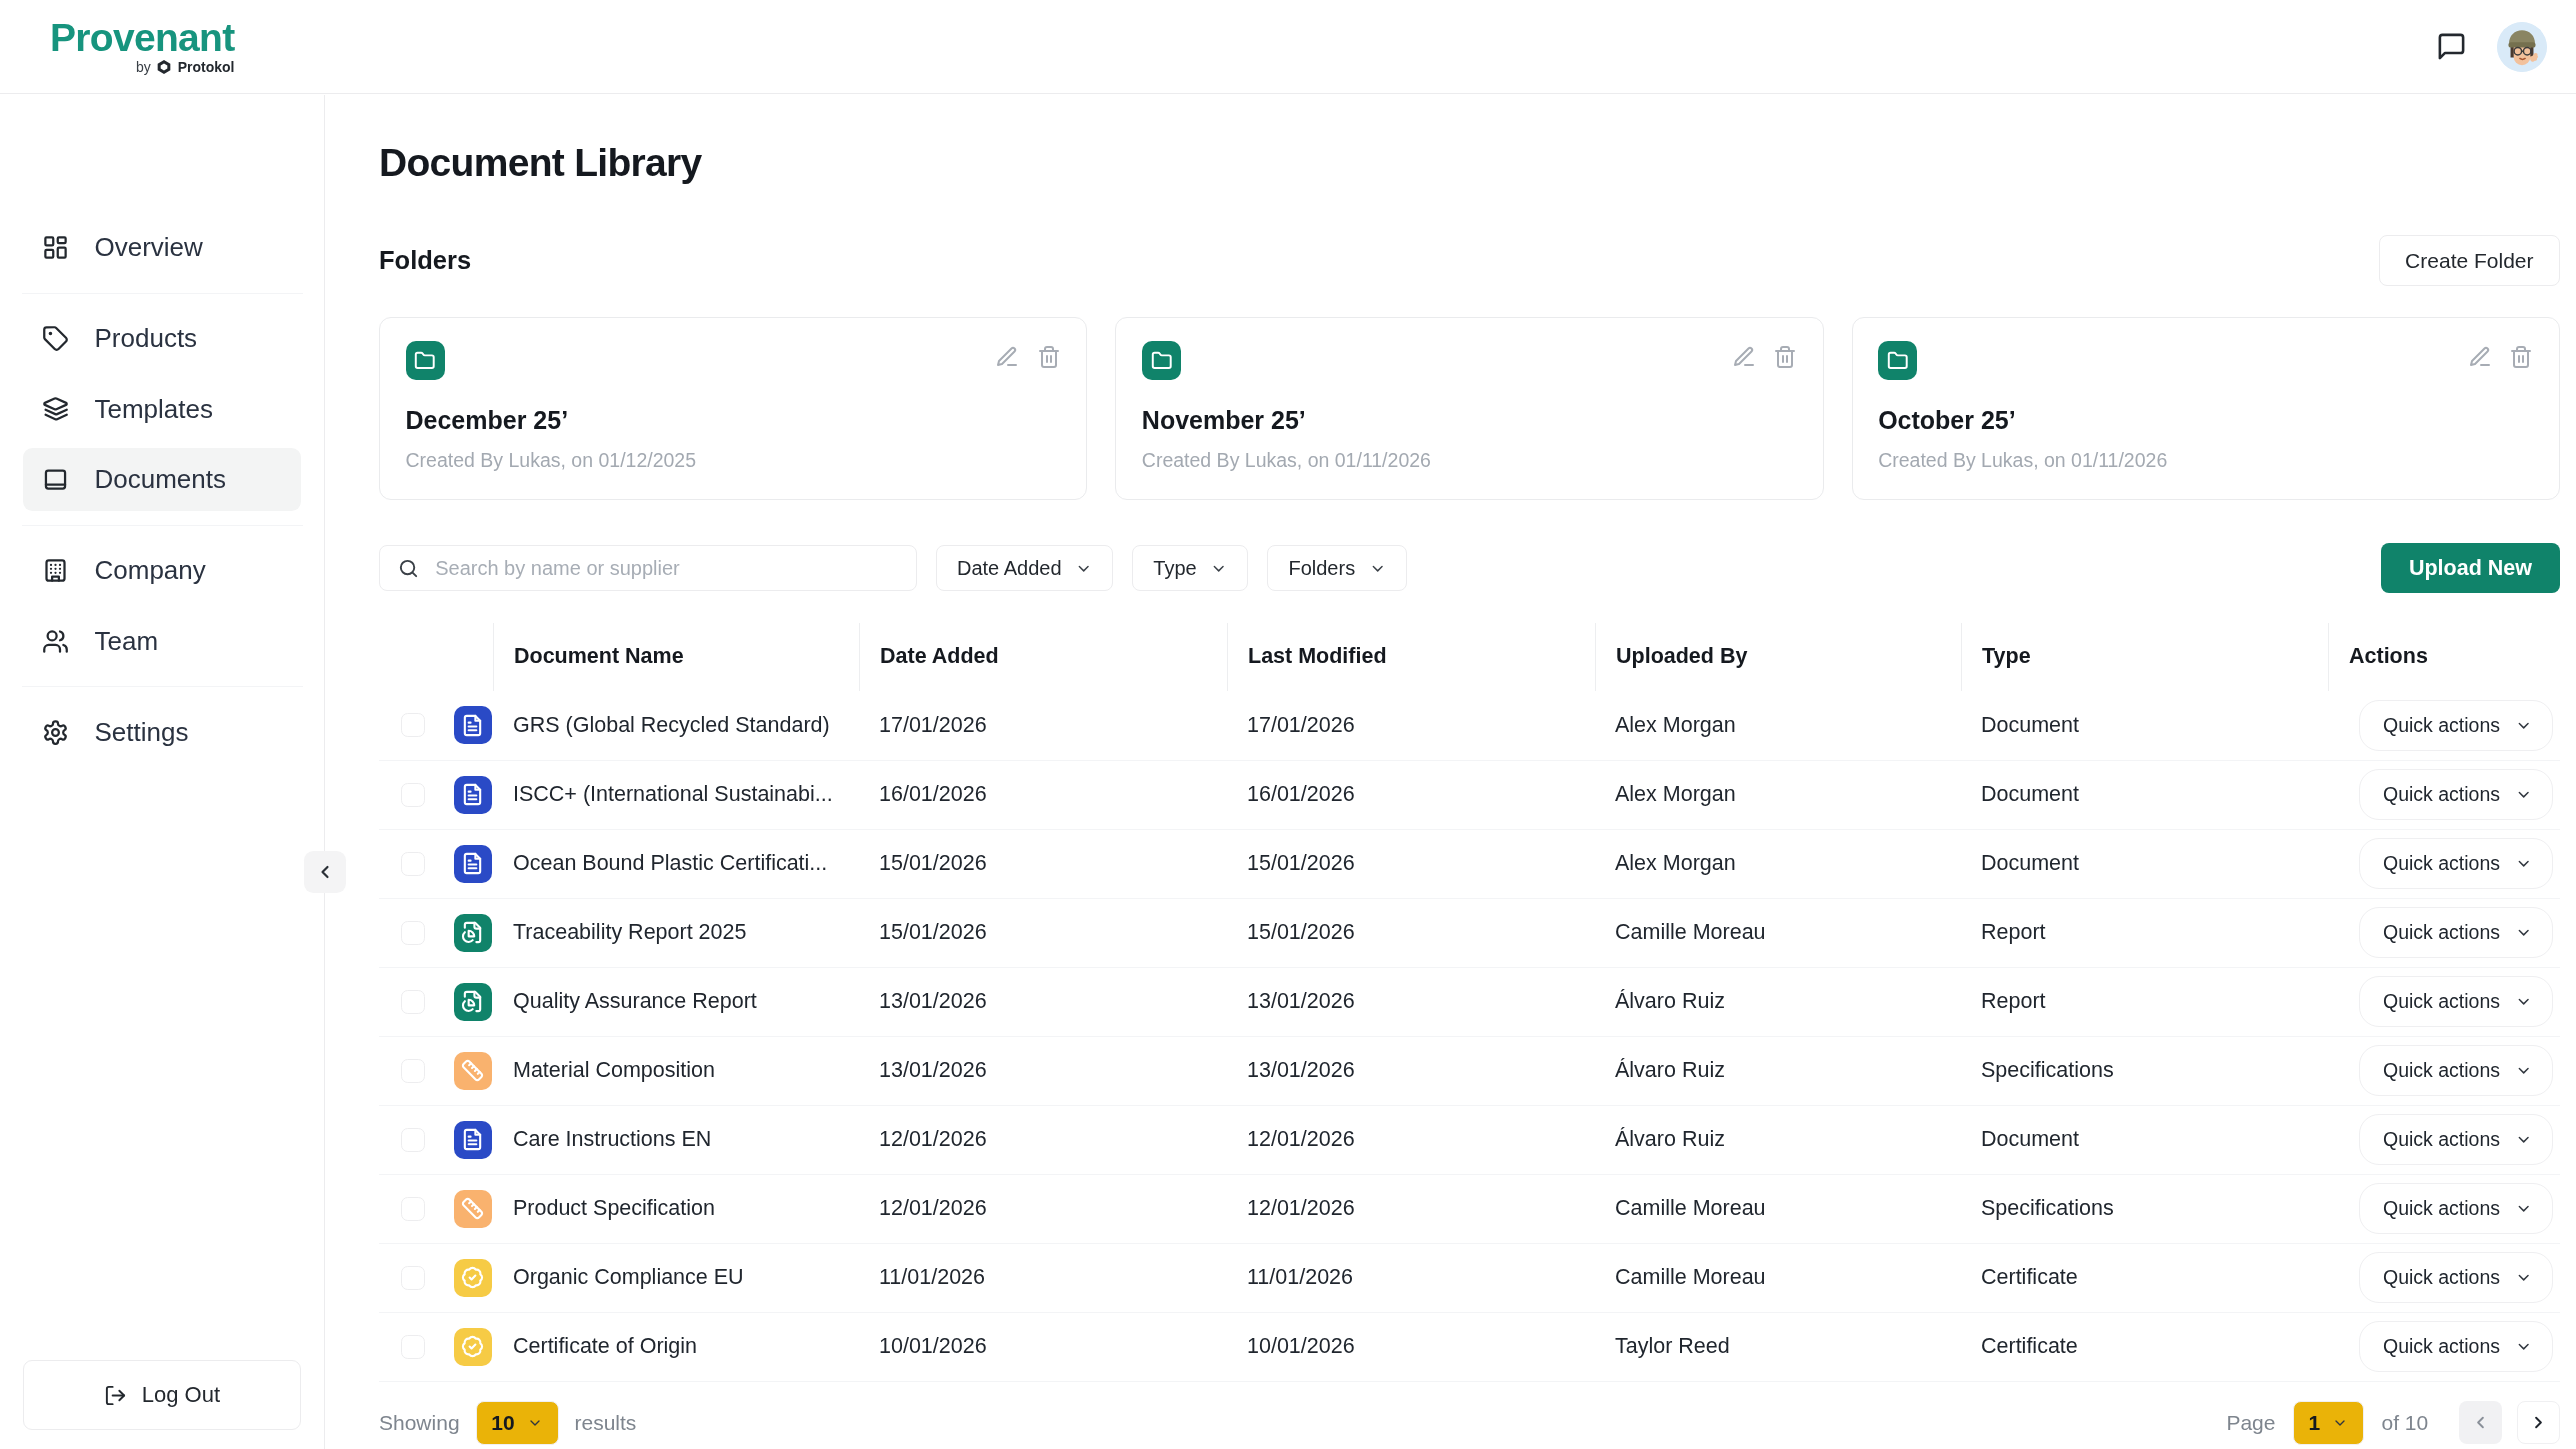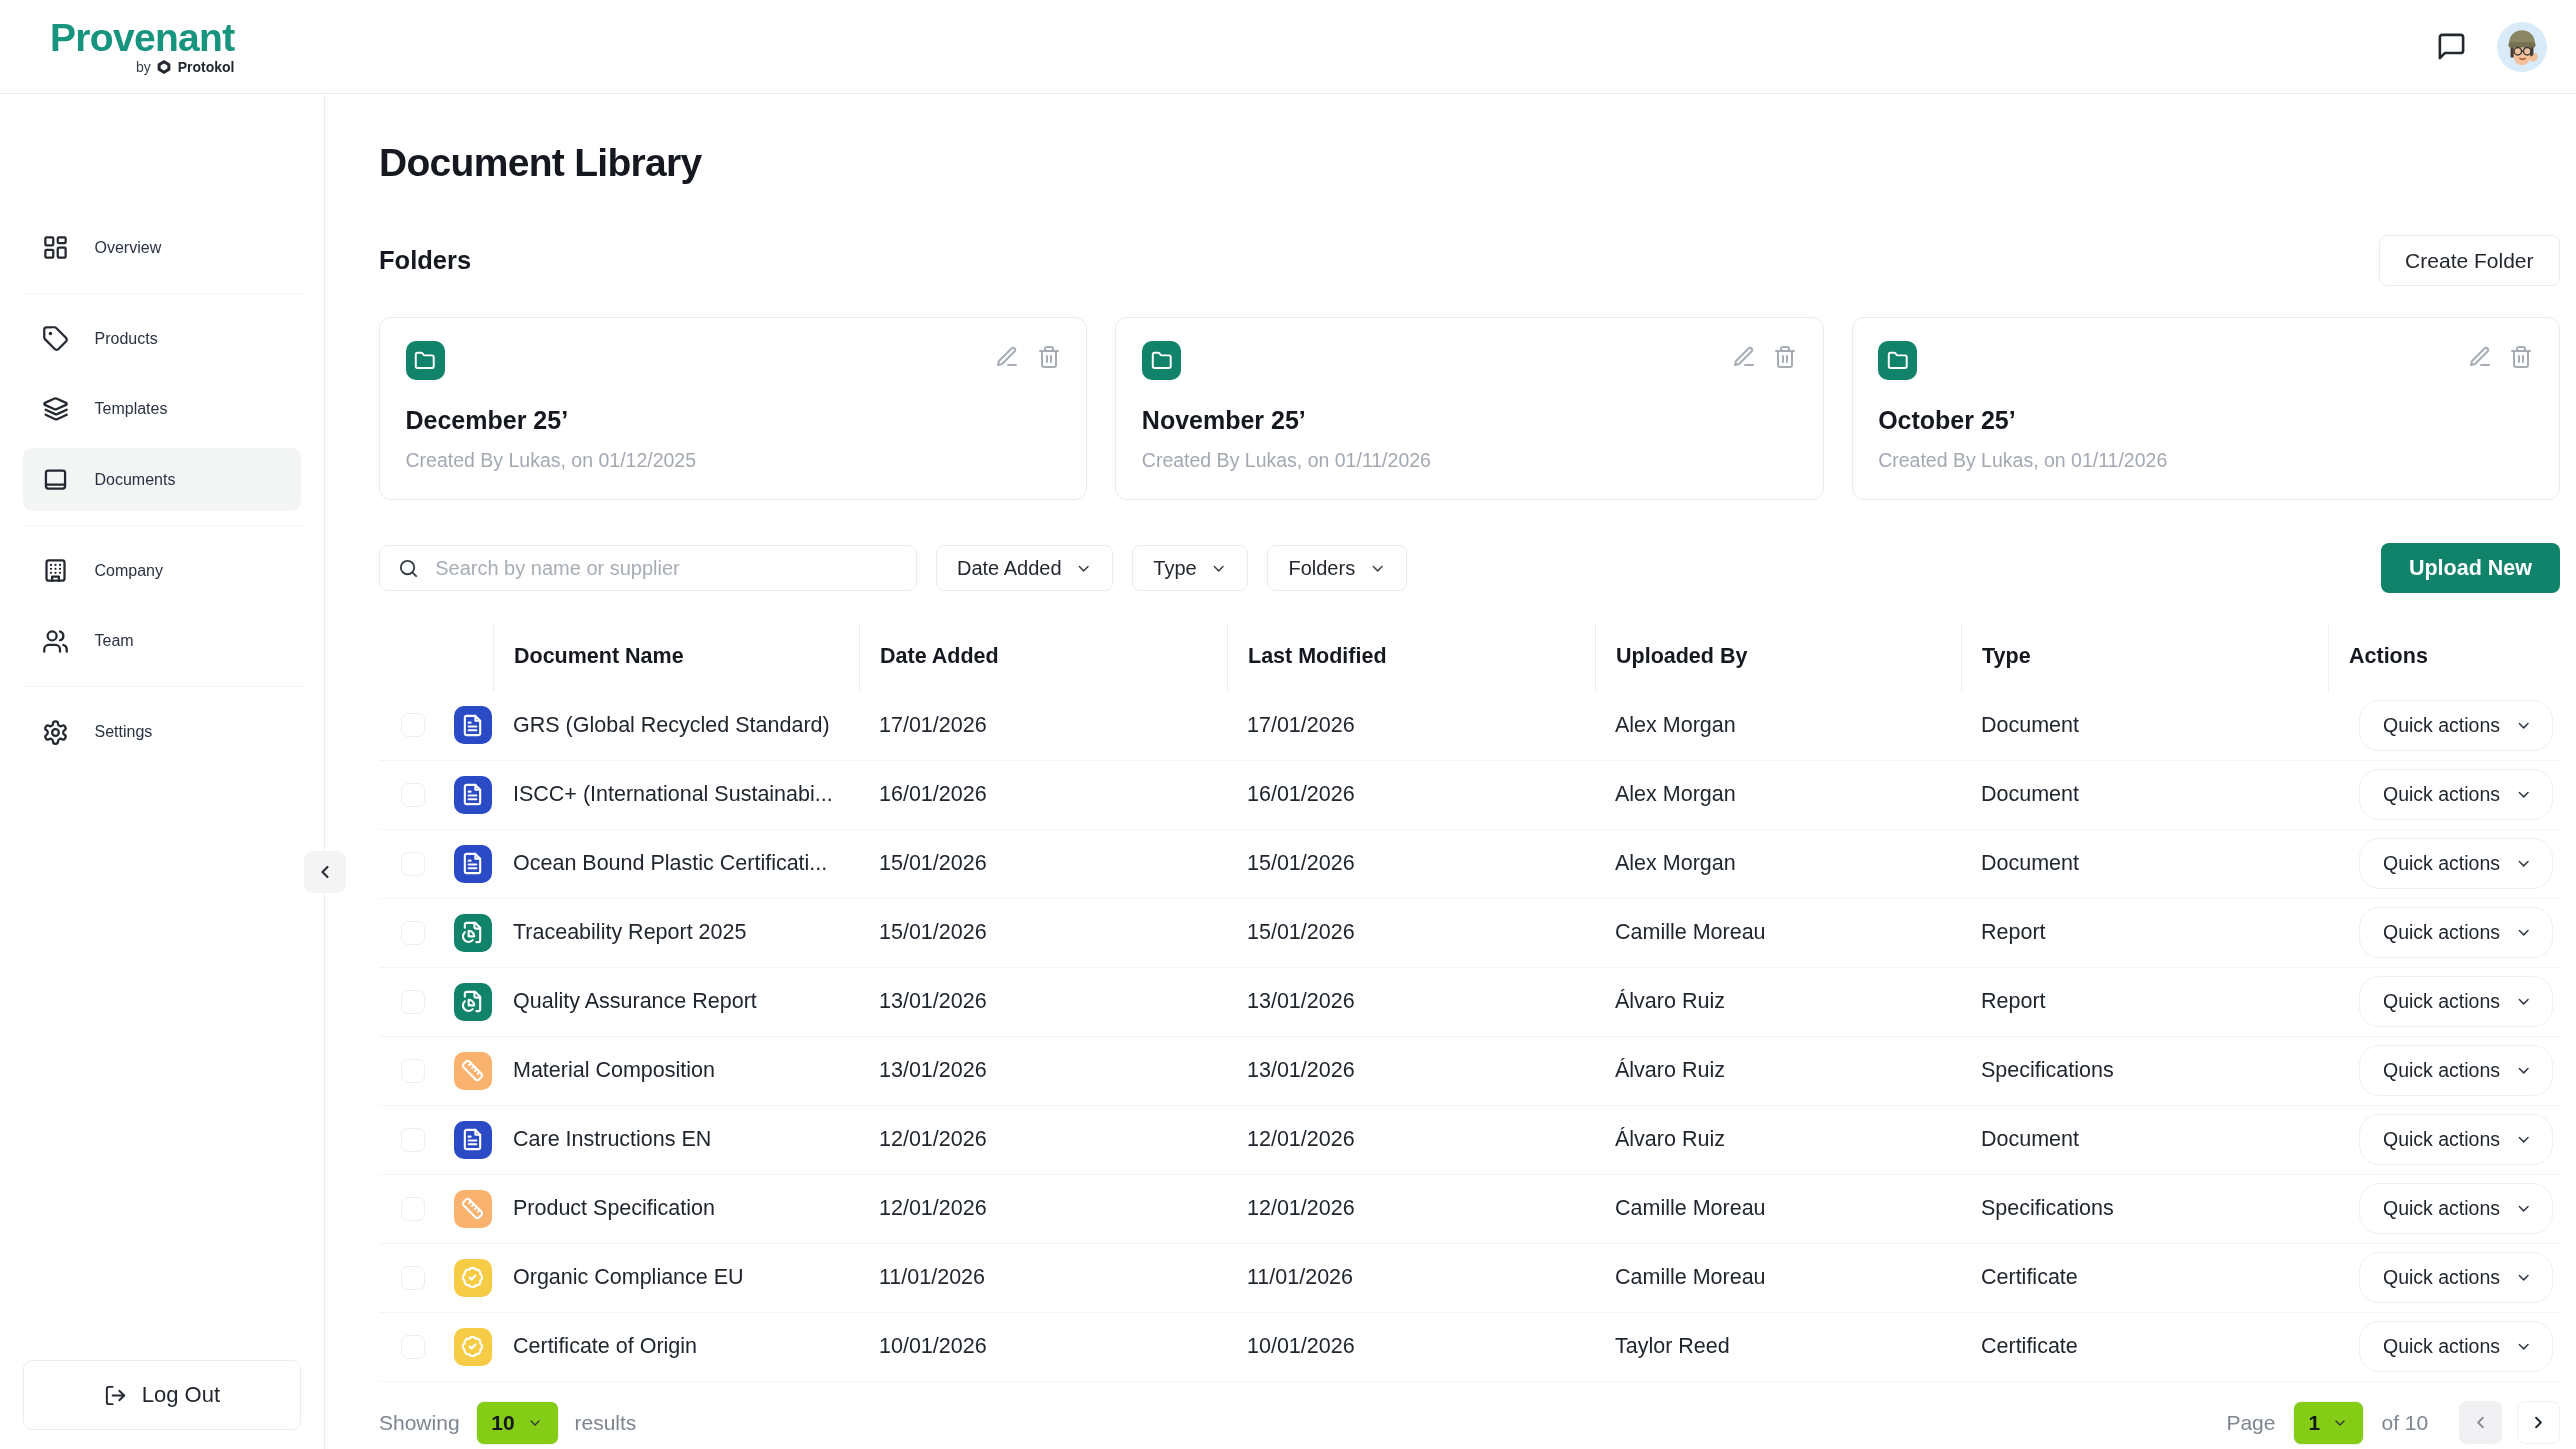--- a/index.html
+++ b/index.html
@@ -26,21 +26,21 @@
   .brand-by .by{font-weight:normal;color:#3A4047;}
   .header-right{display:flex;align-items:center;gap:29.5px;}
   .chat-btn{background:none;border:none;cursor:pointer;color:#23282E;}
   .avatar{width:50px;height:50px;border-radius:50%;overflow:hidden;border:none;padding:0;cursor:pointer;background:#D9EAF8;}
 
   
   .sidebar{position:absolute;top:95px;left:0;bottom:0;width:325px;border-right:1.3px solid var(--line);
     background:#fff;}
   .nav{list-style:none;padding:114px 0 0;}
   .nav li.item{height:63px;margin:7.4px 23px 0;display:flex;align-items:center;gap:25.5px;
-    padding:0 19px;border-radius:9.4px;font-size:16px;font-weight:500;color:var(--ink-soft);cursor:pointer;}
+    padding:0 19px;border-radius:9.4px;font-size:26px;font-weight:500;color:var(--ink-soft);cursor:pointer;}
   .nav li.item .icon{color:#23282E;}
   .nav li.item.active{background:var(--chip);}
   .nav li.divider{height:1.3px;background:var(--line-soft);margin:13.4px 21.5px;}
   .collapse-btn{position:absolute;right:-21.5px;top:756px;width:42px;height:42px;border:none;
     background:#F4F4F5;border-radius:9.4px;display:flex;align-items:center;justify-content:center;cursor:pointer;color:#2A2F36;}
   .logout-btn{position:absolute;left:23px;right:23px;bottom:19px;height:70px;background:#fff;
     border:1.3px solid var(--line);border-radius:9px;display:flex;align-items:center;justify-content:center;
     gap:14.8px;font-size:22px;font-weight:500;color:#23282E;cursor:pointer;font-family:inherit;}
 
   
@@ -93,21 +93,21 @@
   .file-tile.spec{background:var(--orange);}
   .file-tile.cert{background:var(--yellow);}
   .cell.actions{padding-left:31px;overflow:visible;}
   .qa-btn{height:51px;padding:0 20px 0 23px;background:#fff;border:1.3px solid #EFEFF1;border-radius:20px;
     display:flex;align-items:center;gap:14.8px;font-size:19.5px;font-weight:500;color:#20262E;cursor:pointer;font-family:inherit;}
   .qa-btn .icon{color:#30363E;}
 
   
   .table-footer{display:flex;align-items:center;margin-top:19px;}
   .tf-text{font-size:21px;color:#7E858E;}
-  .mini-select{height:44px;border:1.3px solid #F0F0F2;border-radius:8px;background:#84cc16;cursor:pointer;
+  .mini-select{height:44px;border:1.3px solid #F0F0F2;border-radius:8px;background:#eab308;cursor:pointer;
     display:flex;align-items:center;gap:12px;padding:0 14.8px;margin:0 16px;font-size:21px;font-weight:600;color:#15191F;font-family:inherit;}
   .mini-select .icon{color:#30363E;}
   .pager{margin-left:auto;display:flex;align-items:center;}
   .pager .tf-text{margin-right:0;}
   .pager .mini-select{margin:0 17.4px;}
   .pg-btn{width:43px;height:43px;border-radius:8px;display:flex;align-items:center;justify-content:center;cursor:pointer;border:none;}
   .pg-prev{background:#F1F1F3;color:#8A9099;margin-left:31px;}
   .pg-next{background:#fff;border:1.3px solid #F0F0F2;color:#20262E;margin-left:14.8px;}
 </style>
 </head>

